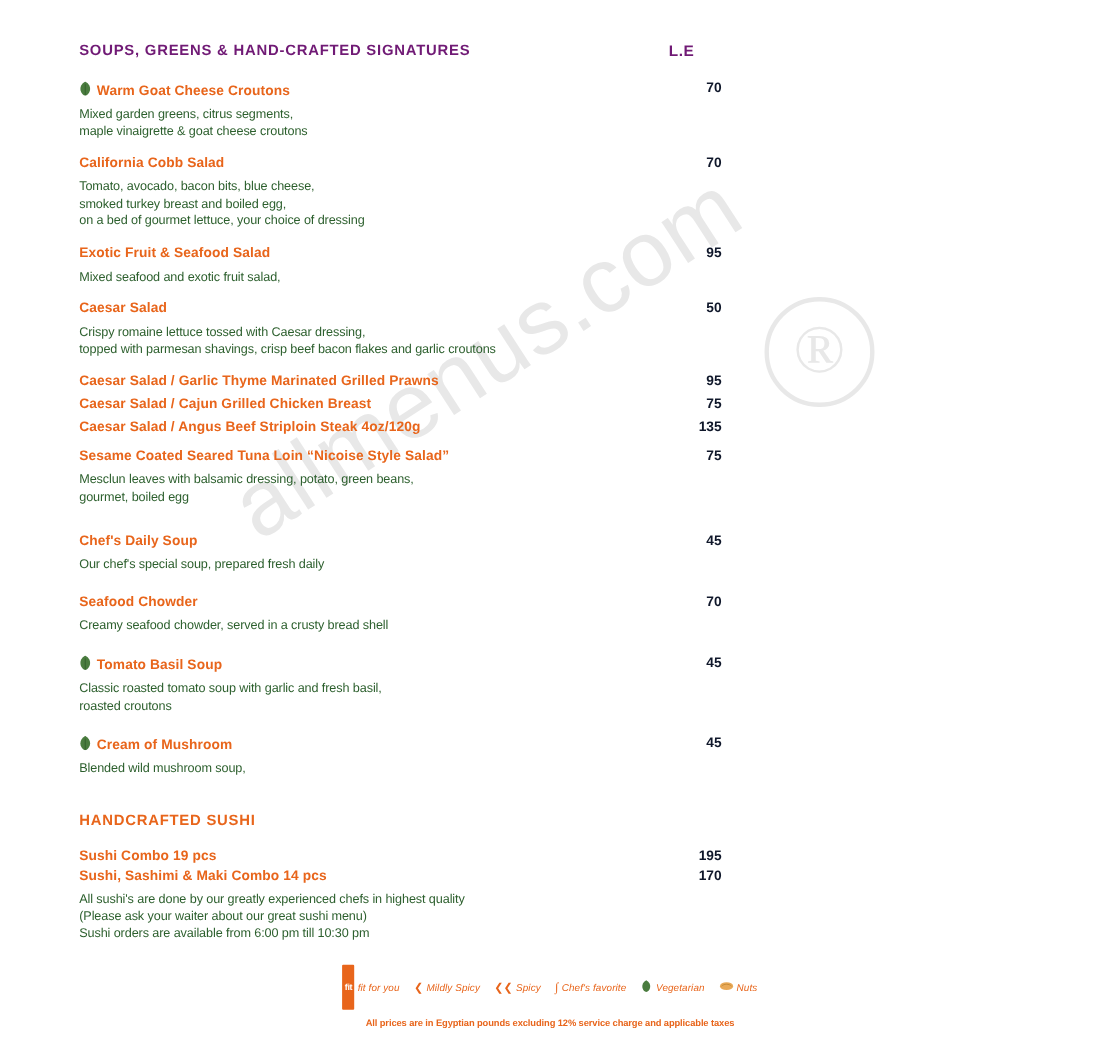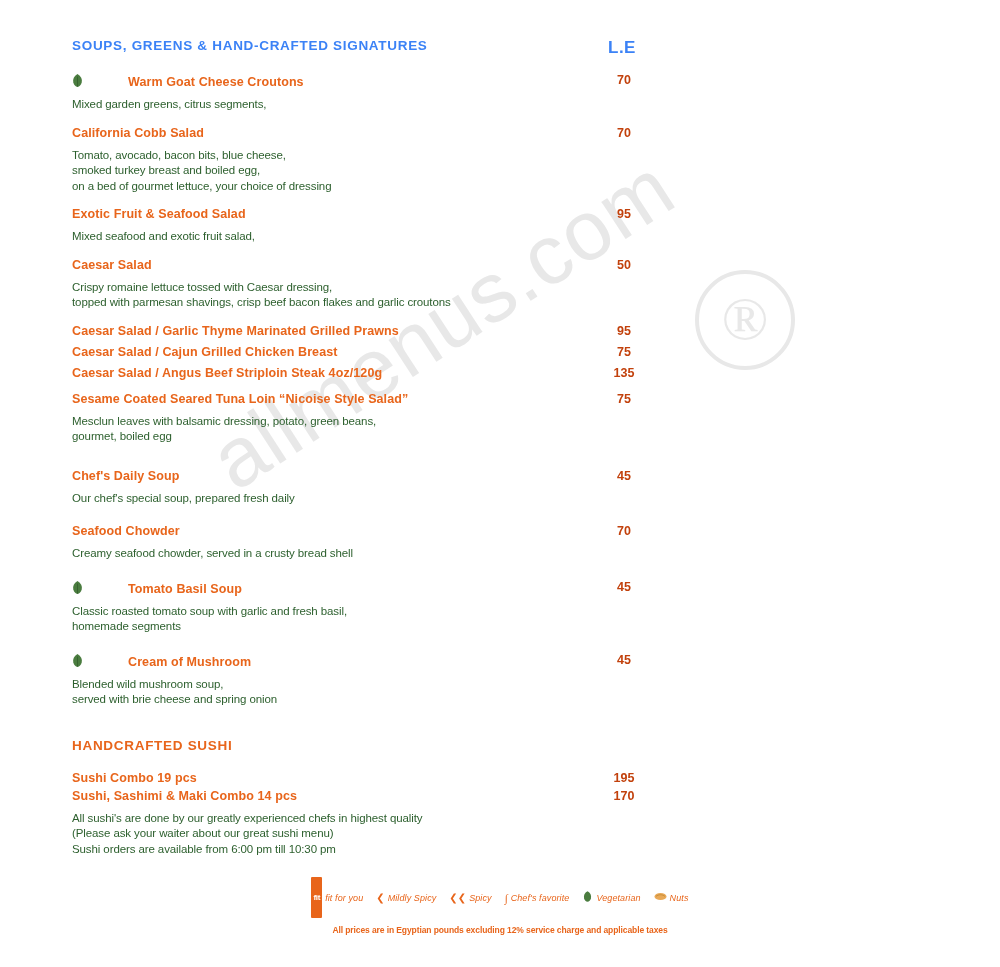--- a/index.html
+++ b/index.html
@@ -54,32 +54,32 @@
 
   .page {
     position: relative;
     z-index: 1;
     padding: 38px 70px 0 72px;
   }
 
   
   .section-head {
     display: flex;
-    align-items: flex-start;
-    color: #3b82f6;
+    align-items: center;
+    color: #701a75;
     font-size: 13.5px;
     font-weight: bold;
     letter-spacing: 0.7px;
     margin-bottom: 20px;
   }
   .section-head .title { flex: 0 0 auto; }
   .section-head .price-col {
     position: absolute;
     left: 592px;
-    font-size: 17px;
+    font-size: 14px;
     font-weight: bold;
     letter-spacing: 0.5px;
     padding-left: 16px;
   }
 
   .section-head-2 {
     color: #E8651B;
     font-size: 13.5px;
     font-weight: bold;
     letter-spacing: 0.7px;
@@ -88,43 +88,42 @@
 
   
   .item {
     position: relative;
     margin-bottom: 13px;
   }
   .item-row {
     position: relative;
     display: flex;
     align-items: baseline;
-    gap: 40px;
   }
   .leaf {
     display: inline-block;
     width: 13px;
     margin-right: 3px;
     flex: 0 0 auto;
     position: relative;
     top: 1px;
   }
   .leaf svg { display: block; }
   .item-name {
     color: #E8651B;
     font-size: 12.5px;
     font-weight: bold;
     letter-spacing: 0.1px;
   }
   .item-price {
     position: absolute;
     left: 520px;
     width: 64px;
-    text-align: center;
-    color: #c2410c;
+    text-align: right;
+    color: #0f172a;
     font-size: 12.5px;
     font-weight: bold;
   }
   .desc {
     color: #2C5F2D;
     font-size: 11.5px;
     line-height: 15.5px;
     margin-top: 8px;
     letter-spacing: -0.1px;
   }
@@ -204,20 +203,21 @@
         <svg width="11" height="13" viewBox="0 0 11 13">
             <path d="M5.5 0 C2 2 0.5 5 1.3 8.5 C1.9 11 3.6 12.6 5.5 13 C7.4 12.6 9.1 11 9.7 8.5 C10.5 5 9 2 5.5 0 Z" fill="#4A7C3F"></path>
             <path d="M5.5 2.5 L5.5 12.5" stroke="#2f5a28" stroke-width="0.7"></path>
           </svg>
       </span>
       <span class="item-name">Warm Goat Cheese Croutons</span>
       <span class="item-price">70</span>
     </div>
     <div class="desc">
       <div>Mixed garden greens, citrus segments,</div>
+      <div>maple vinaigrette &amp; goat cheese croutons</div>
     </div>
   </div>
 
   <div class="item">
     <div class="item-row">
       <span class="item-name">California Cobb Salad</span>
       <span class="item-price">70</span>
     </div>
     <div class="desc">
       <div>Tomato, avocado, bacon bits, blue cheese,</div>
@@ -305,38 +305,37 @@
         <svg width="11" height="13" viewBox="0 0 11 13">
             <path d="M5.5 0 C2 2 0.5 5 1.3 8.5 C1.9 11 3.6 12.6 5.5 13 C7.4 12.6 9.1 11 9.7 8.5 C10.5 5 9 2 5.5 0 Z" fill="#4A7C3F"></path>
             <path d="M5.5 2.5 L5.5 12.5" stroke="#2f5a28" stroke-width="0.7"></path>
           </svg>
       </span>
       <span class="item-name">Tomato Basil Soup</span>
       <span class="item-price">45</span>
     </div>
     <div class="desc">
       <div>Classic roasted tomato soup with garlic and fresh basil,</div>
-      <div>homemade segments</div>
+      <div>roasted croutons</div>
     </div>
   </div>
 
   <div class="item" style="margin-top:18px;">
     <div class="item-row">
       <span class="leaf">
         <svg width="11" height="13" viewBox="0 0 11 13">
             <path d="M5.5 0 C2 2 0.5 5 1.3 8.5 C1.9 11 3.6 12.6 5.5 13 C7.4 12.6 9.1 11 9.7 8.5 C10.5 5 9 2 5.5 0 Z" fill="#4A7C3F"></path>
             <path d="M5.5 2.5 L5.5 12.5" stroke="#2f5a28" stroke-width="0.7"></path>
           </svg>
       </span>
       <span class="item-name">Cream of Mushroom</span>
       <span class="item-price">45</span>
     </div>
     <div class="desc">
       <div>Blended wild mushroom soup,</div>
-      <div>served with brie cheese and spring onion</div>
     </div>
   </div>
 
   <div class="section-head-2">HANDCRAFTED SUSHI</div>
 
   <div class="item sushi-item">
     <div class="item-row">
       <span class="item-name">Sushi Combo 19 pcs</span>
       <span class="item-price">195</span>
     </div>

